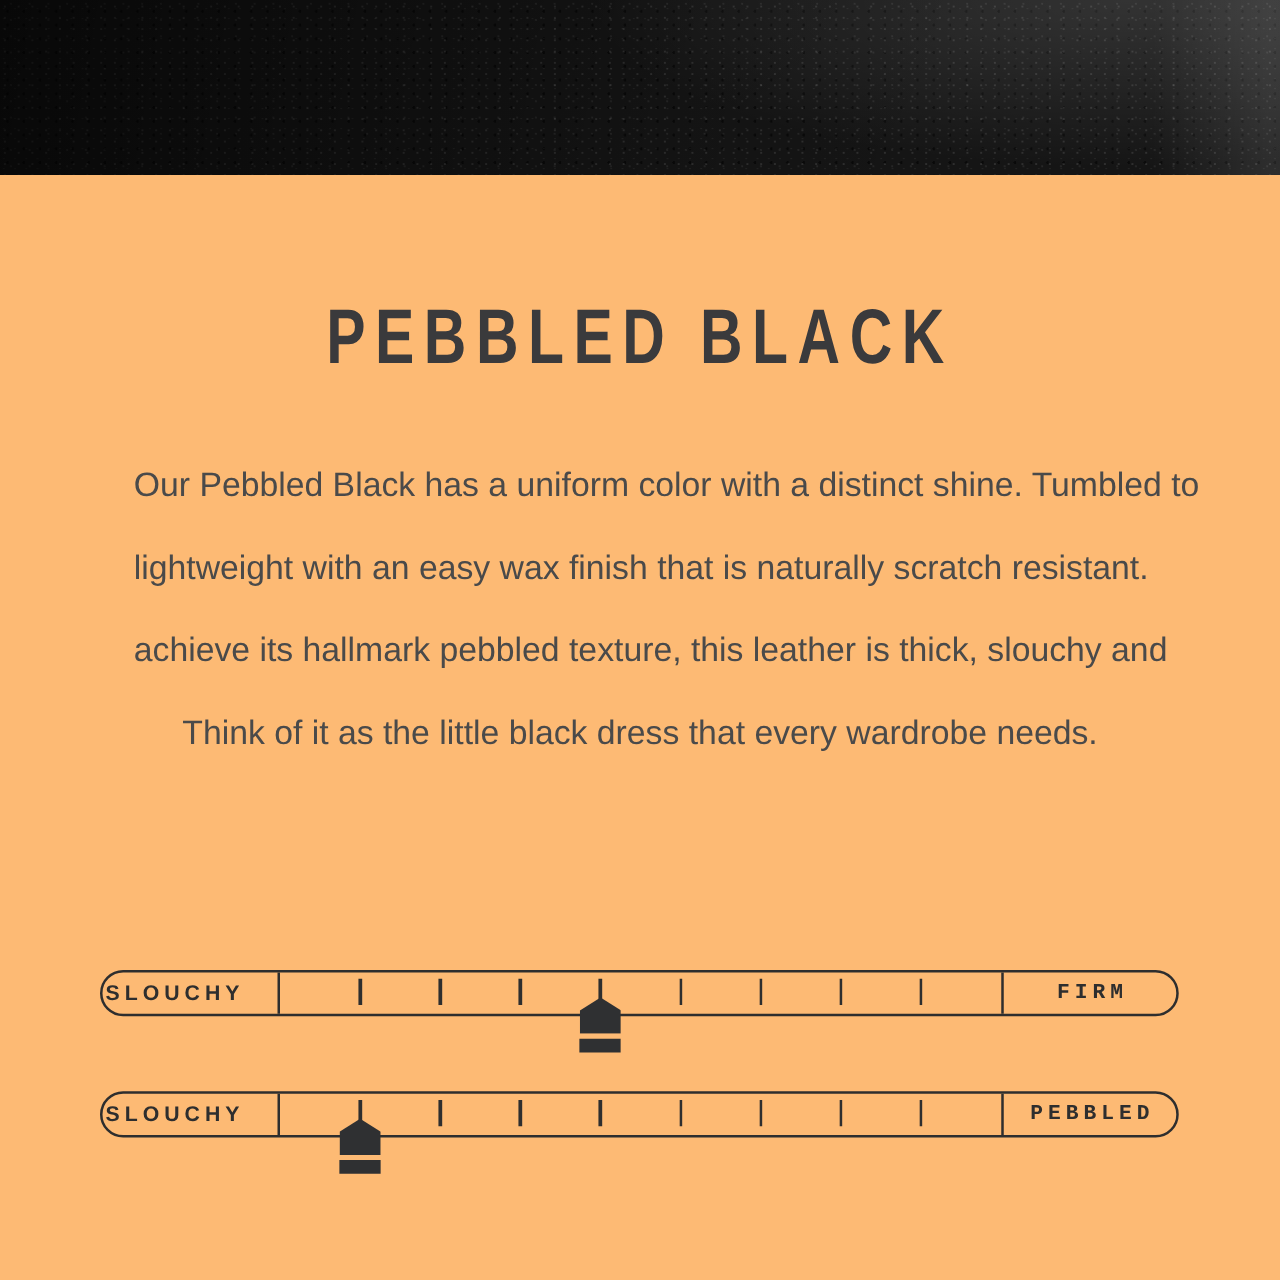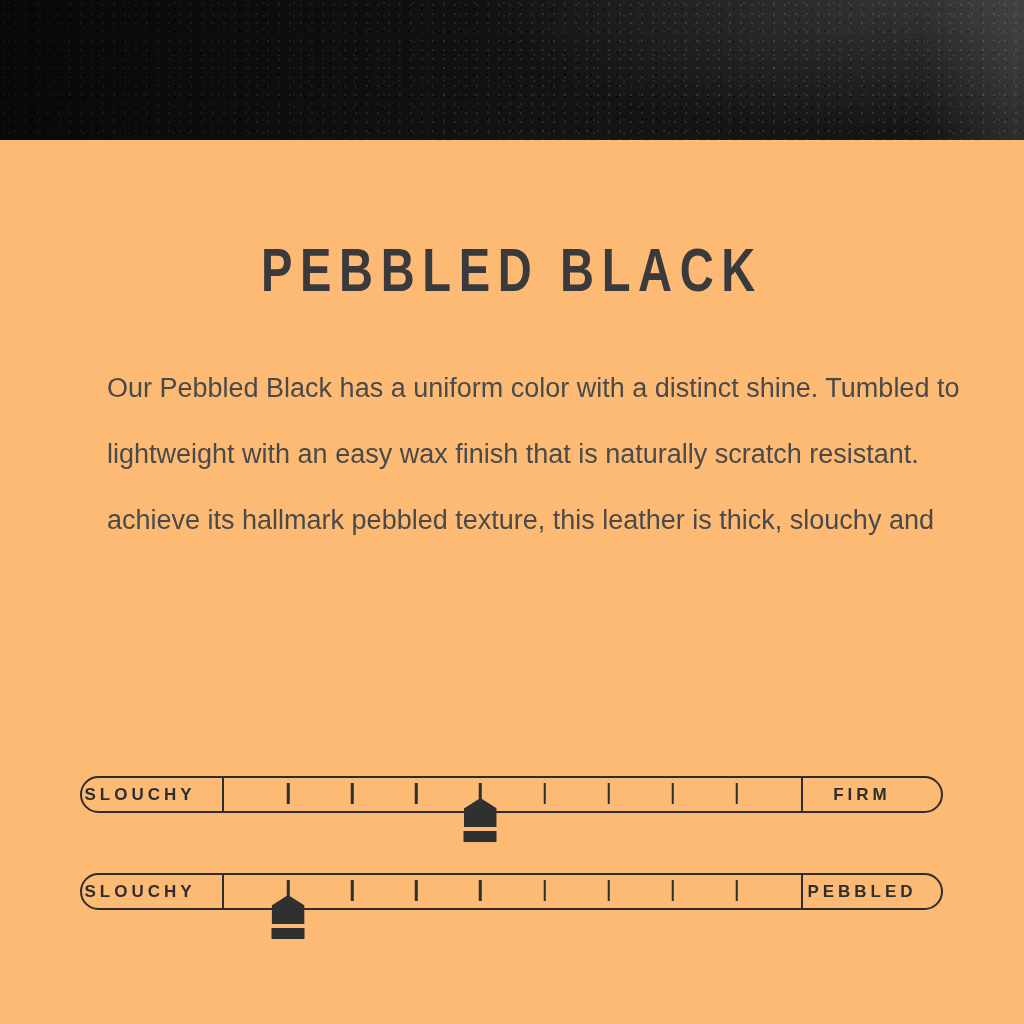--- a/index.html
+++ b/index.html
@@ -95,21 +95,21 @@
     align-items: center;
     justify-content: center;
     font-size: 17px;
     font-weight: bold;
     color: #2e2e2e;
     letter-spacing: 4px;
     text-indent: 4px;
     white-space: nowrap;
   }
   .cap.left  { left: 0;  width: 112px; }
-  .cap.right { right: 12px; width: 138px; }
+  .cap.right { right: 0; width: 138px; font-family: Liberation Mono, monospace; }
   .track {
     position: absolute;
     top: 0; bottom: 0;
     left: 140px;
     right: 138px;
     border-left: 2.5px solid #2e2e2e;
     border-right: 2.5px solid #2e2e2e;
   }
   .tick {
     position: absolute;
@@ -147,20 +147,21 @@
 <div class="page">
 
   <div class="hero"></div>
 
   <h1 class="title">PEBBLED BLACK</h1>
 
   <div class="desc">
     <div class="line">Our Pebbled Black has a uniform color with a distinct shine. Tumbled to</div>
     <div class="line">lightweight with an easy wax finish that is naturally scratch resistant.</div>
     <div class="line">achieve its hallmark pebbled texture, this leather is thick, slouchy and</div>
+    <div class="line center">Think of it as the little black dress that every wardrobe needs.</div>
   </div>
 
   <div class="scale first">
     <div class="cap left">SLOUCHY</div>
     <div class="track">
         <div class="tick" style="left: 11.1111%;"></div>
         <div class="tick" style="left: 22.2222%;"></div>
         <div class="tick" style="left: 33.3333%;"></div>
         <div class="tick" style="left: 44.4444%;"></div>
         <div class="tick" style="left: 55.5556%;"></div>

